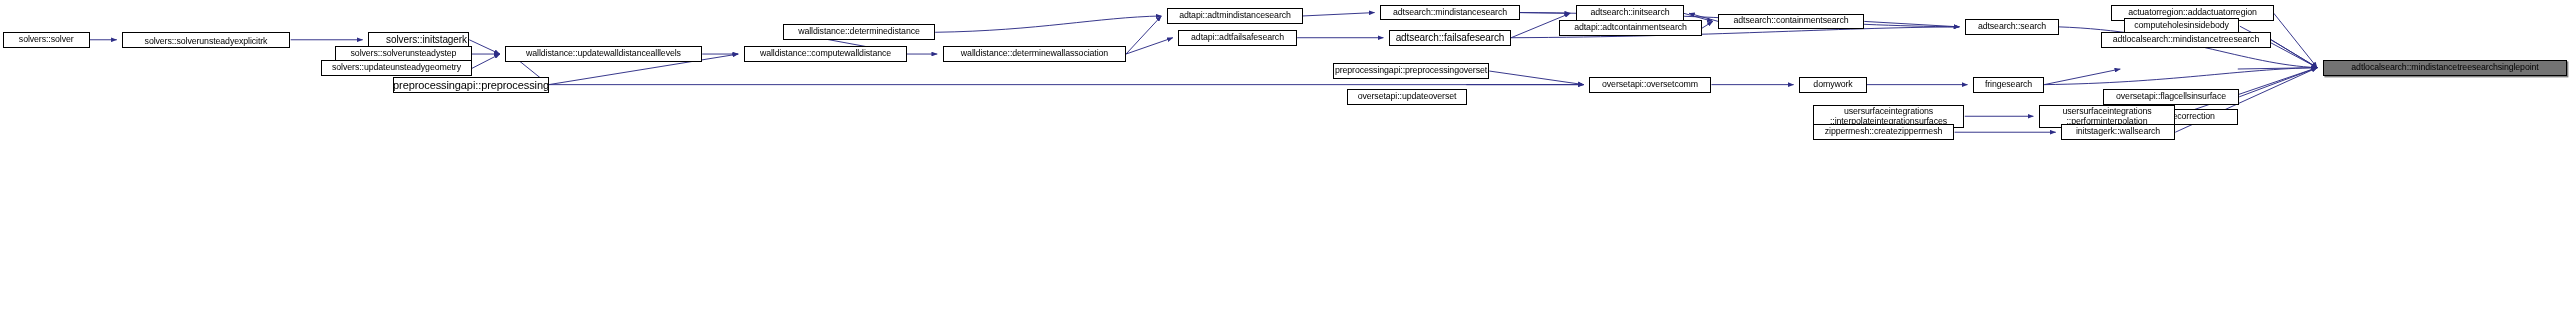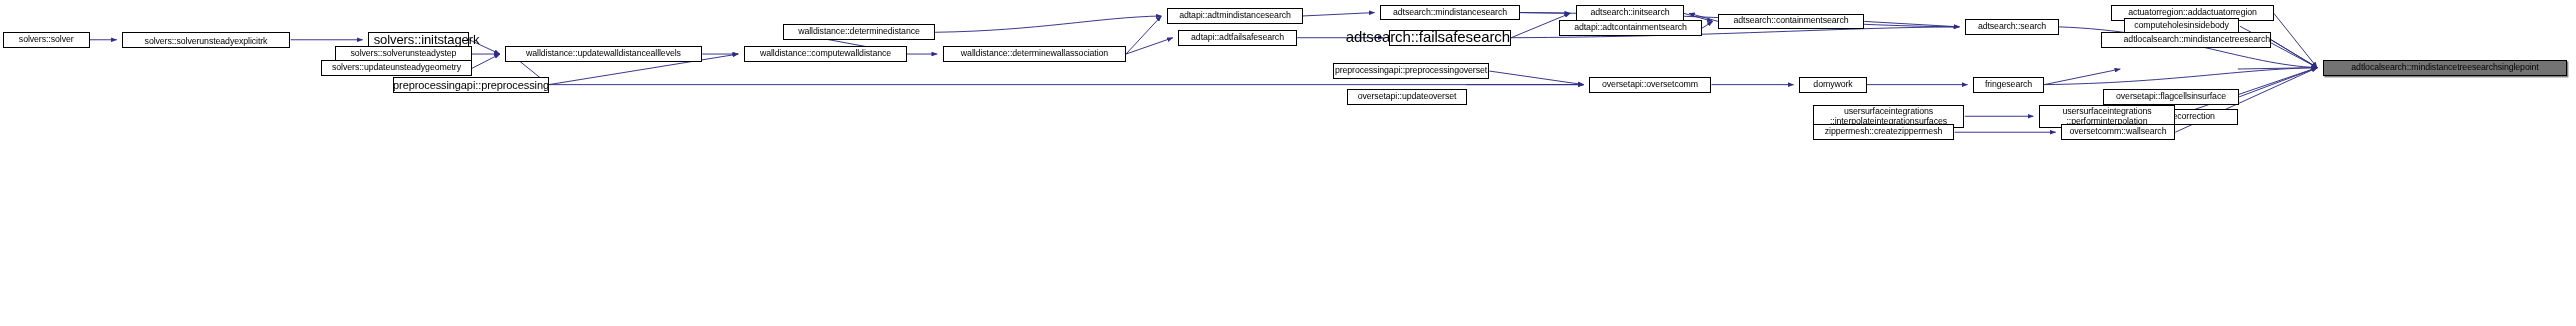--- a/index.html
+++ b/index.html
@@ -99,48 +99,48 @@
         <path d="M3202,171 L3412,99.5" fill="none" stroke="#2d2d86" stroke-width="1.4" marker-end="url(#arrow)"></path>
         <path d="M2878,194.5 L3027,194.5" fill="none" stroke="#2d2d86" stroke-width="1.4" marker-end="url(#arrow)"></path>
         <path d="M3203,194.5 L3412,99.5" fill="none" stroke="#2d2d86" stroke-width="1.4" marker-end="url(#arrow)"></path>
         <path d="M808,124.5 L2332,124.5" fill="none" stroke="#2d2d86" stroke-width="1.4" marker-end="url(#arrow)"></path>
         <path d="M3344,58.5 L3412,99.5" fill="none" stroke="#2d2d86" stroke-width="1.4" marker-end="url(#arrow)"></path>
       </g>
   </svg>
   <div id="nodes-g">
       <div class="node" style="left: 2.7px; top: 32px; width: 87px; height: 15.6px; font-size: 8.8px;"><span class="lbl">solvers::solver</span></div>
       <div class="node" style="left: 122px; top: 32px; width: 168px; height: 15.6px; font-size: 8.8px; align-items: flex-end;"><span class="lbl">solvers::solverunsteadyexplicitrk</span></div>
-      <div class="node" style="left: 368px; top: 32px; width: 101px; height: 15.6px; font-size: 13px; padding-left: 16px;"><span class="lbl">solvers::initstagerk</span></div>
+      <div class="node" style="left: 368px; top: 32px; width: 101px; height: 15.6px; font-size: 10px; padding-left: 16px;"><span class="lbl">solvers::initstagerk</span></div>
       <div class="node" style="left: 335px; top: 46px; width: 137px; height: 15.6px; font-size: 8.8px;"><span class="lbl">solvers::solverunsteadystep</span></div>
       <div class="node" style="left: 321px; top: 60px; width: 151px; height: 15.6px; font-size: 8.8px;"><span class="lbl">solvers::updateunsteadygeometry</span></div>
       <div class="node" style="left: 505px; top: 46px; width: 197px; height: 15.6px; font-size: 8.8px;"><span class="lbl">walldistance::updatewalldistancealllevels</span></div>
       <div class="node" style="left: 393px; top: 77px; width: 156px; height: 15.6px; font-size: 11px;"><span class="lbl">preprocessingapi::preprocessing</span></div>
       <div class="node" style="left: 744px; top: 46px; width: 163px; height: 15.6px; font-size: 8.8px;"><span class="lbl">walldistance::computewalldistance</span></div>
       <div class="node" style="left: 783px; top: 24.4px; width: 152px; height: 15.6px; font-size: 8.8px;"><span class="lbl">walldistance::determinedistance</span></div>
       <div class="node" style="left: 943px; top: 46px; width: 183px; height: 15.6px; font-size: 8.8px;"><span class="lbl">walldistance::determinewallassociation</span></div>
       <div class="node" style="left: 1167px; top: 8.1px; width: 136px; height: 15.6px; font-size: 8.8px;"><span class="lbl">adtapi::adtmindistancesearch</span></div>
       <div class="node" style="left: 1178px; top: 30px; width: 119px; height: 15.6px; font-size: 8.8px;"><span class="lbl">adtapi::adtfailsafesearch</span></div>
       <div class="node" style="left: 1380px; top: 4.8px; width: 140px; height: 15.6px; font-size: 8.8px;"><span class="lbl">adtsearch::mindistancesearch</span></div>
-      <div class="node" style="left: 1389px; top: 30px; width: 122px; height: 15.6px; font-size: 15px; justify-content: flex-end;"><span class="lbl">adtsearch::failsafesearch</span></div>
+      <div class="node" style="left: 1389px; top: 30px; width: 122px; height: 15.6px; font-size: 10px;"><span class="lbl">adtsearch::failsafesearch</span></div>
       <div class="node" style="left: 1576px; top: 5.4px; width: 108px; height: 15.6px; font-size: 8.8px;"><span class="lbl">adtsearch::initsearch</span></div>
       <div class="node" style="left: 1559px; top: 20.4px; width: 143px; height: 15.6px; font-size: 8.8px;"><span class="lbl">adtapi::adtcontainmentsearch</span></div>
       <div class="node" style="left: 1718px; top: 13.6px; width: 146px; height: 15.6px; font-size: 8.8px;"><span class="lbl">adtsearch::containmentsearch</span></div>
       <div class="node" style="left: 1965px; top: 19px; width: 94px; height: 15.6px; font-size: 8.8px;"><span class="lbl">adtsearch::search</span></div>
       <div class="node" style="left: 2111px; top: 5.4px; width: 163px; height: 15.6px; font-size: 8.8px;"><span class="lbl">actuatorregion::addactuatorregion</span></div>
       <div class="node" style="left: 2124px; top: 18.3px; width: 115px; height: 15.6px; font-size: 8.8px;"><span class="lbl">computeholesinsidebody</span></div>
-      <div class="node" style="left: 2101px; top: 32px; width: 170px; height: 15.6px; font-size: 8.8px; justify-content: flex-end;"><span class="lbl">adtlocalsearch::mindistancetreesearch</span></div>
+      <div class="node" style="left: 2101px; top: 32px; width: 170px; height: 15.6px; font-size: 8.8px;"><span class="lbl">adtlocalsearch::mindistancetreesearch</span></div>
       <div class="node highlight" style="left: 2323px; top: 60px; width: 244px; height: 15.6px; font-size: 8.8px;"><span class="lbl">adtlocalsearch::mindistancetreesearchsinglepoint</span></div>
       <div class="node" style="left: 1333px; top: 63px; width: 156px; height: 15.6px; font-size: 8.8px;"><span class="lbl">preprocessingapi::preprocessingoverset</span></div>
       <div class="node" style="left: 1347px; top: 89px; width: 120px; height: 15.6px; font-size: 8.8px;"><span class="lbl">oversetapi::updateoverset</span></div>
       <div class="node" style="left: 1589px; top: 77px; width: 122px; height: 15.6px; font-size: 8.8px;"><span class="lbl">oversetapi::oversetcomm</span></div>
       <div class="node" style="left: 1799px; top: 77px; width: 68px; height: 15.6px; font-size: 8.8px;"><span class="lbl">domywork</span></div>
       <div class="node" style="left: 1973px; top: 77px; width: 71px; height: 15.6px; font-size: 8.8px;"><span class="lbl">fringesearch</span></div>
       <div class="node" style="left: 2126px; top: 61px; width: 112px; height: 15.6px; font-size: 8.8px; margin-top: 48px;"><span class="lbl">surfacecorrection</span></div>
       <div class="node" style="left: 2103px; top: 89px; width: 136px; height: 15.6px; font-size: 8.8px;"><span class="lbl">oversetapi::flagcellsinsurface</span></div>
       <div class="node" style="left: 1813px; top: 105px; width: 151px; height: 23px; font-size: 8.8px;"><span class="lbl">usersurfaceintegrations
 ::interpolateintegrationsurfaces</span></div>
       <div class="node" style="left: 2039px; top: 105px; width: 136px; height: 23px; font-size: 8.8px;"><span class="lbl">usersurfaceintegrations
 ::performinterpolation</span></div>
       <div class="node" style="left: 1813px; top: 124px; width: 141px; height: 15.6px; font-size: 8.8px;"><span class="lbl">zippermesh::createzippermesh</span></div>
-      <div class="node" style="left: 2061px; top: 124px; width: 114px; height: 15.6px; font-size: 8.8px;"><span class="lbl">oversetcomm::wallsearch</span></div>
+      <div class="node" style="left: 2061px; top: 124px; width: 114px; height: 15.6px; font-size: 8.8px;"><span class="lbl">initstagerk::wallsearch</span></div>
     </div>
 </div>
 
 
 </body></html>

